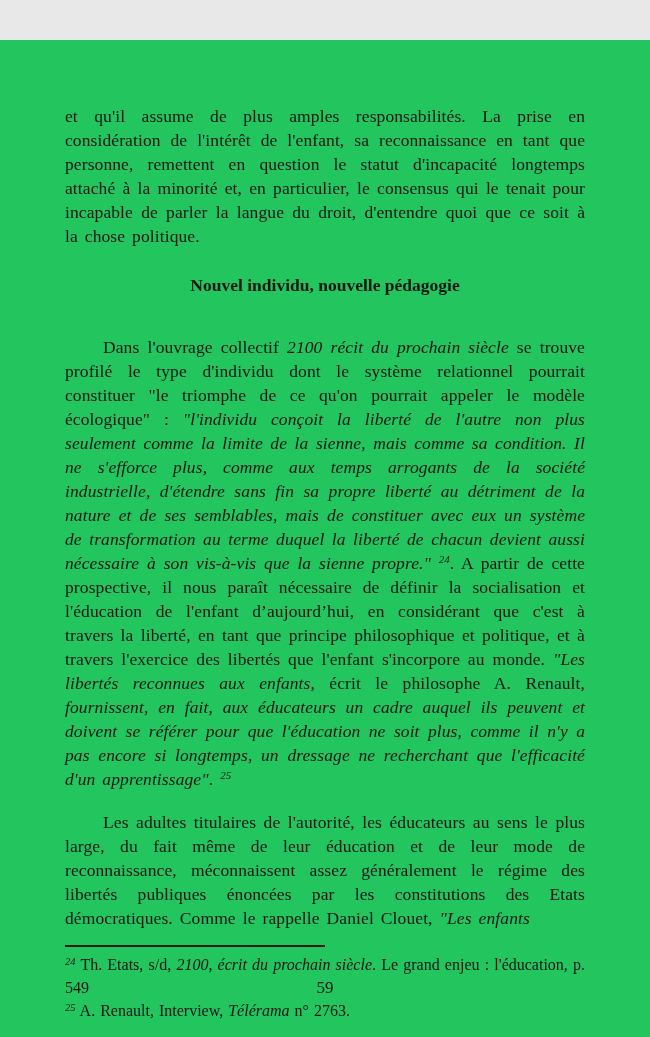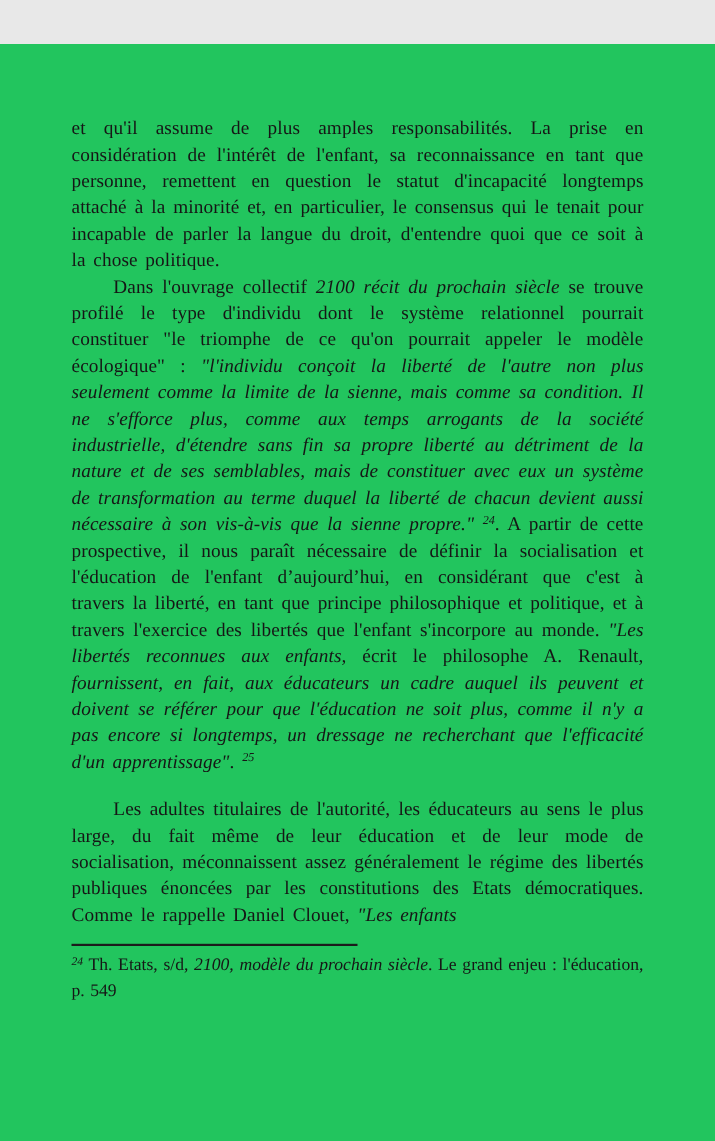--- a/index.html
+++ b/index.html
@@ -80,25 +80,28 @@
   i { }
 </style>
 </head>
 <body>
 
 <div class="page-root">
   <div class="text-block">
 
     <p class="body-para"><span>et qu'il assume de plus amples responsabilités. La prise en considération de l'intérêt de l'enfant, sa reconnaissance en tant que personne, remettent en question le statut d'incapacité longtemps attaché à la minorité et, en particulier, le consensus qui le tenait pour incapable de parler la langue du droit, d'entendre quoi que ce soit à la chose politique.</span></p>
 
+    <h2 class="section-heading">Nouvel individu, nouvelle pédagogie</h2>
 
     <p class="body-para indented"><span>Dans l'ouvrage collectif </span><i>2100 récit du prochain siècle</i><span> se trouve profilé le type d'individu dont le système relationnel pourrait constituer "le triomphe de ce qu'on pourrait appeler le modèle écologique" : </span><i>"l'individu conçoit la liberté de l'autre non plus seulement comme la limite de la sienne, mais comme sa condition. Il ne s'efforce plus, comme aux temps arrogants de la société industrielle, d'étendre sans fin sa propre liberté au détriment de la nature et de ses semblables, mais de constituer avec eux un système de transformation au terme duquel la liberté de chacun devient aussi nécessaire à son vis-à-vis que la sienne propre." </i><sup>24</sup><span>. A partir de cette prospective, il nous paraît nécessaire de définir la socialisation et l'éducation de l'enfant d’aujourd’hui, en considérant que c'est à travers la liberté, en tant que principe philosophique et politique, et à travers l'exercice des libertés que l'enfant s'incorpore au monde. </span><i>"Les libertés reconnues aux enfants,</i><span> écrit le philosophe A. Renault, </span><i>fournissent, en fait, aux éducateurs un cadre auquel ils peuvent et doivent se référer pour que l'éducation ne soit plus, comme il n'y a pas encore si longtemps, un dressage ne recherchant que l'efficacité d'un apprentissage"</i><span>. </span><sup>25</sup></p>
 
-    <p class="body-para indented para-gap"><span>Les adultes titulaires de l'autorité, les éducateurs au sens le plus large, du fait même de leur éducation et de leur mode de socialisation, méconnaissent assez généralement le régime des libertés publiques énoncées par les constitutions des Etats démocratiques. Comme le rappelle Daniel Clouet, </span><i>"Les enfants</i></p>
+    <p class="body-para indented para-gap"><span>Les adultes titulaires de l'autorité, les éducateurs au sens le plus large, du fait même de leur éducation et de leur mode de reconnaissance, méconnaissent assez généralement le régime des libertés publiques énoncées par les constitutions des Etats démocratiques. Comme le rappelle Daniel Clouet, </span><i>"Les enfants</i></p>
 
     <div class="footnote-separator"></div>
 
-    <p class="footnote"><sup>24</sup><span> Th. Etats, s/d, </span><i>2100, modèle du prochain siècle</i><span>. Le grand enjeu : l'éducation, p. 549</span></p>
+    <p class="footnote"><sup>24</sup><span> Th. Etats, s/d, </span><i>2100, écrit du prochain siècle</i><span>. Le grand enjeu : l'éducation, p. 549</span></p>
 
+    <p class="footnote"><sup>25</sup><span> A. Renault, Interview, </span><i>Télérama</i><span> n° 2763.</span></p>
 
   </div>
 
+  <div class="page-number">59</div>
 </div>
 
 </body></html>

